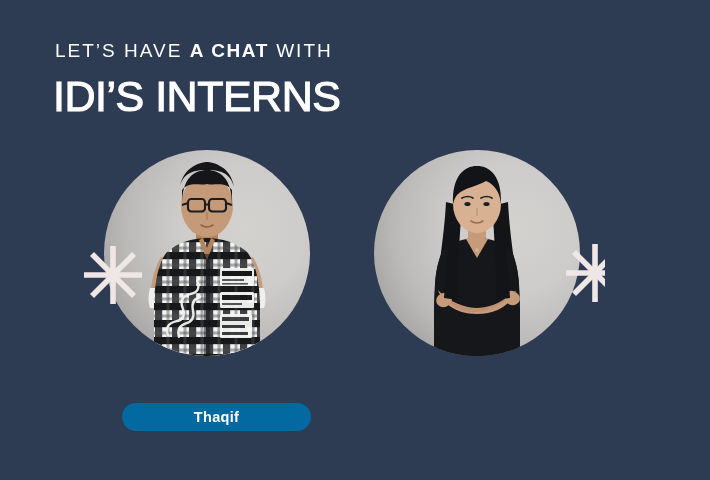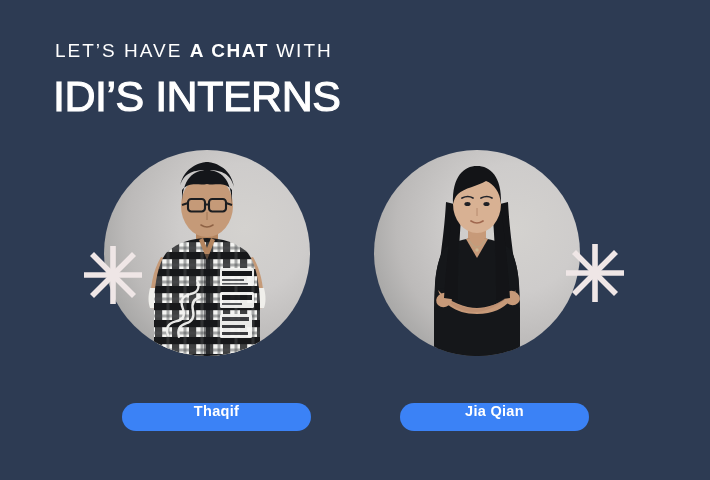--- a/index.html
+++ b/index.html
@@ -1,21 +1,21 @@
 <!DOCTYPE html>
 <html><head>
 <meta charset="utf-8">
 <style>
   html,body{margin:0;padding:0;}
   body{
     width:710px;height:480px;overflow:hidden;
     font-family:"Liberation Sans", sans-serif;
     background:#2d3b53;
   }
-  #stage{position:relative;width:605px;height:480px;background:#2d3b53;overflow:hidden;padding-left:32px;}
+  #stage{position:relative;width:605px;height:480px;background:#2d3b53;overflow:hidden;}
 
   
   .kicker{
     position:absolute;left:55px;top:40px;
     font-size:19px;letter-spacing:2.0px;color:#ffffff;
     font-weight:400;white-space:nowrap;
   }
   .kicker .em{font-weight:700;letter-spacing:1.6px;}
   .kicker span{display:inline;}
   .title{
@@ -28,22 +28,22 @@
     position:absolute;border-radius:50%;overflow:hidden;
     background:radial-gradient(circle at 68% 38%, #d4d2cf 0%, #cecccb 34%, #bcbab9 62%, #a0a09f 85%, #949493 100%);
   }
   .portrait{position:absolute;left:0;top:0;width:100%;height:100%;}
 
   
   .sparkle{position:absolute;}
 
   
   .pill{
-    position:absolute;background:#3b82f6;border-radius:40px;
-    display:flex;justify-content:center;
+    position:absolute;background:#0369a1;border-radius:40px;
+    display:flex;align-items:center;justify-content:center;
   }
   .pill-label{
     color:#ffffff;font-size:14.5px;font-weight:700;letter-spacing:0.3px;
     font-family:"Liberation Sans", sans-serif;
   }
 </style>
 </head>
 <body style="background: rgb(45, 59, 83);">
 
 <div id="stage" style="background: rgb(45, 59, 83);">
@@ -203,17 +203,14 @@
       <line x1="32" y1="3" x2="32" y2="61" stroke="#efe6e6"></line>
       <line x1="3" y1="32" x2="61" y2="32" stroke="#efe6e6"></line>
       <line x1="11" y1="11" x2="53" y2="53" stroke="#efe6e6"></line>
       <line x1="53" y1="11" x2="11" y2="53" stroke="#efe6e6"></line>
     </g>
   </svg>
 
   <div class="pill" id="pill-0" style="left: 122px; top: 403px; width: 189px; height: 28px;">
     <span class="pill-label">Thaqif</span>
   </div>
-  <div class="pill" id="pill-1" style="left: 400px; top: 403px; width: 189px; height: 28px;">
-    <span class="pill-label">Jia Qian</span>
-  </div>
 
 </div>
 
 </body></html>

